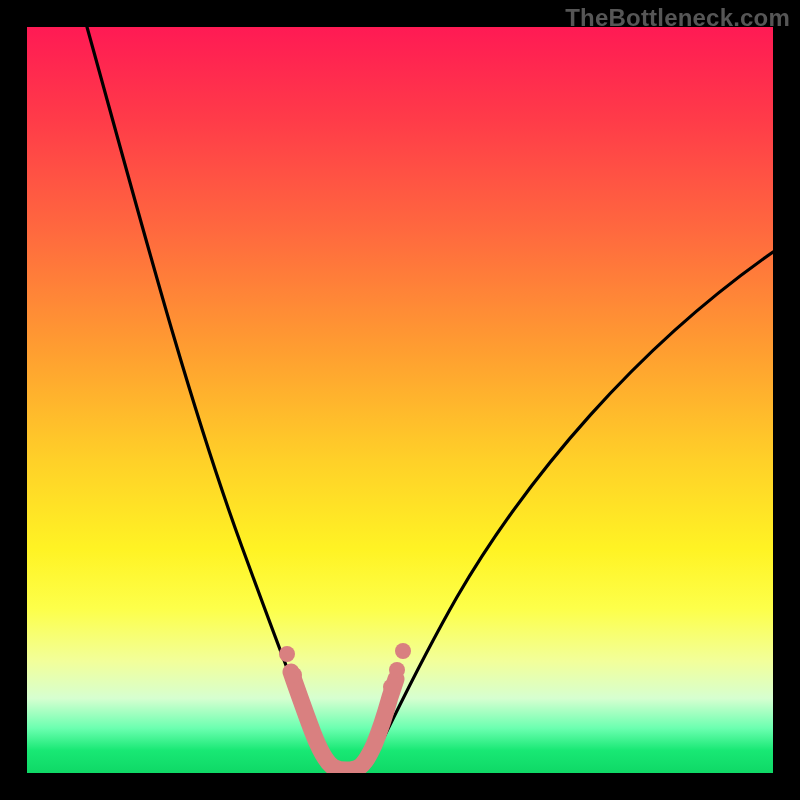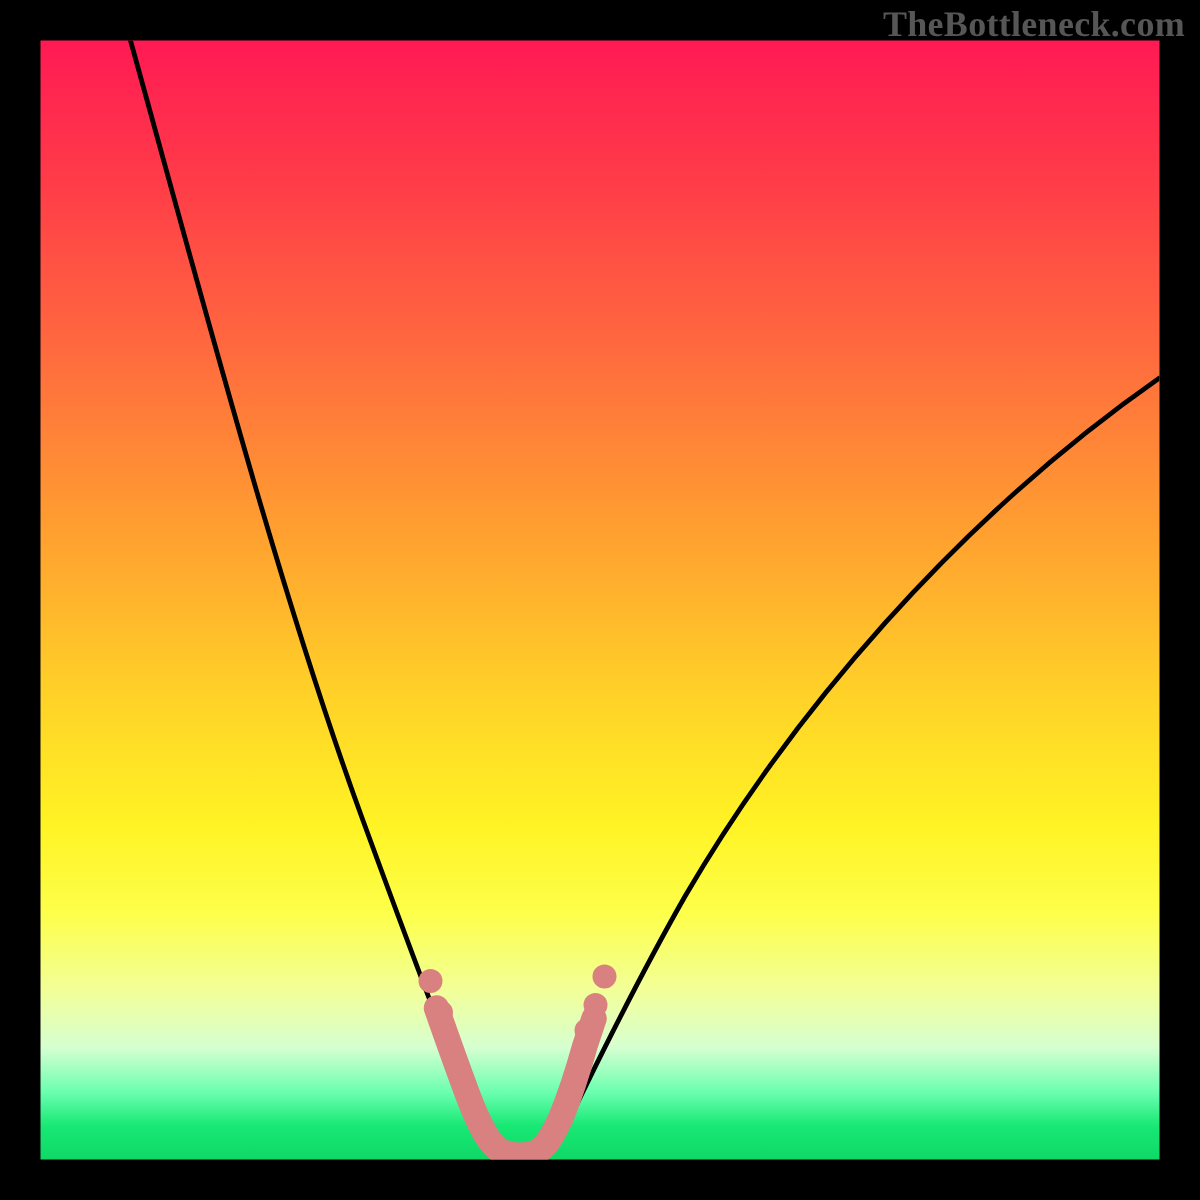--- a/index.html
+++ b/index.html
@@ -28,21 +28,21 @@
       #d6ffd0 90%,
       #6bffb0 94%,
       #18e874 97%,
       #0fd866 100%
     );
   }
   .watermark {
     position: absolute;
     top: 4px;
     right: 10px;
-    font-family: Liberation Serif, serif;
+    font-family: Liberation Sans, sans-serif;
     font-size: 24px;
     font-weight: 600;
     color: #565656;
     letter-spacing: 0.2px;
   }
   svg.curve {
     position: absolute;
     left: 0;
     top: 0;
   }

